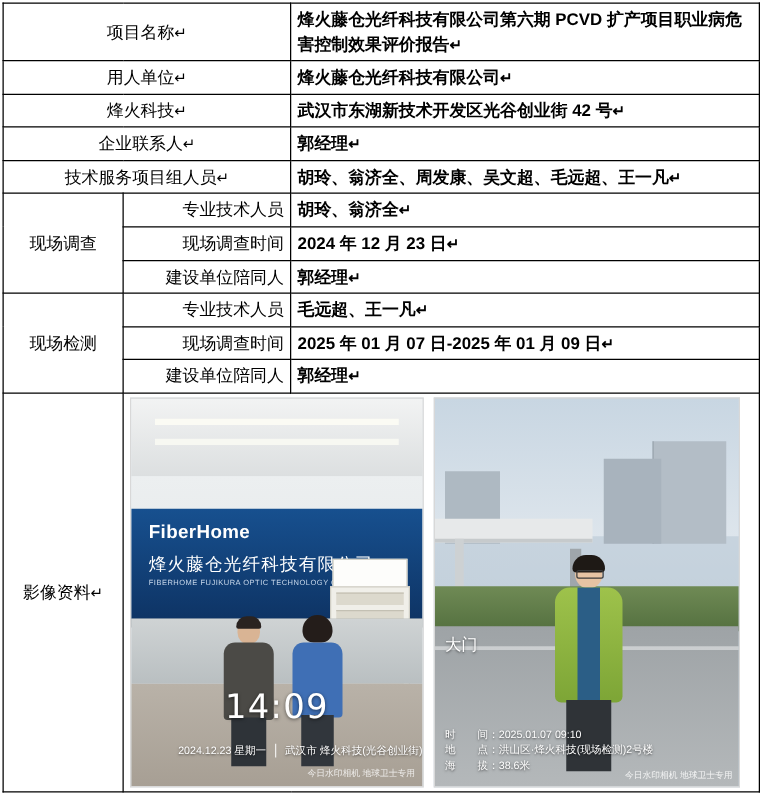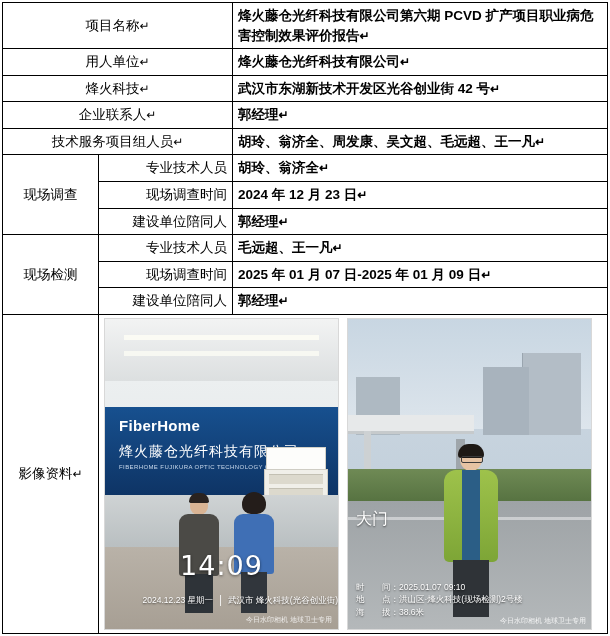--- a/index.html
+++ b/index.html
@@ -247,21 +247,21 @@
   .person-c .body:after {
     content: ""; position: absolute; left: 18px; top: 0; width: 18px; height: 92px;
     background: #2b5e86;
   }
   .person-c .legs {
     position: absolute; left: 13px; top: 113px; width: 36px; height: 57px;
     background: #2f3337;
   }
   .gate-sign {
     position: absolute; left: 8px; top: 188px;
-    color: #fff; font-size: 16px; text-shadow: 0 1px 2px rgba(0,0,0,.6);
+    color: #fff; font-size: 13px; text-shadow: 0 1px 2px rgba(0,0,0,.6);
   }
   .info-panel {
     position: absolute; left: 8px; bottom: 10px;
     color: #fff; font-size: 8.5px; line-height: 1.5;
     text-shadow: 0 1px 2px rgba(0,0,0,.65);
   }
   .info-panel .row { display: flex; }
   .info-panel .k { width: 26px; flex: none; letter-spacing: 1px; }
   .wm-right {
     position: absolute; right: 5px; bottom: 4px;

